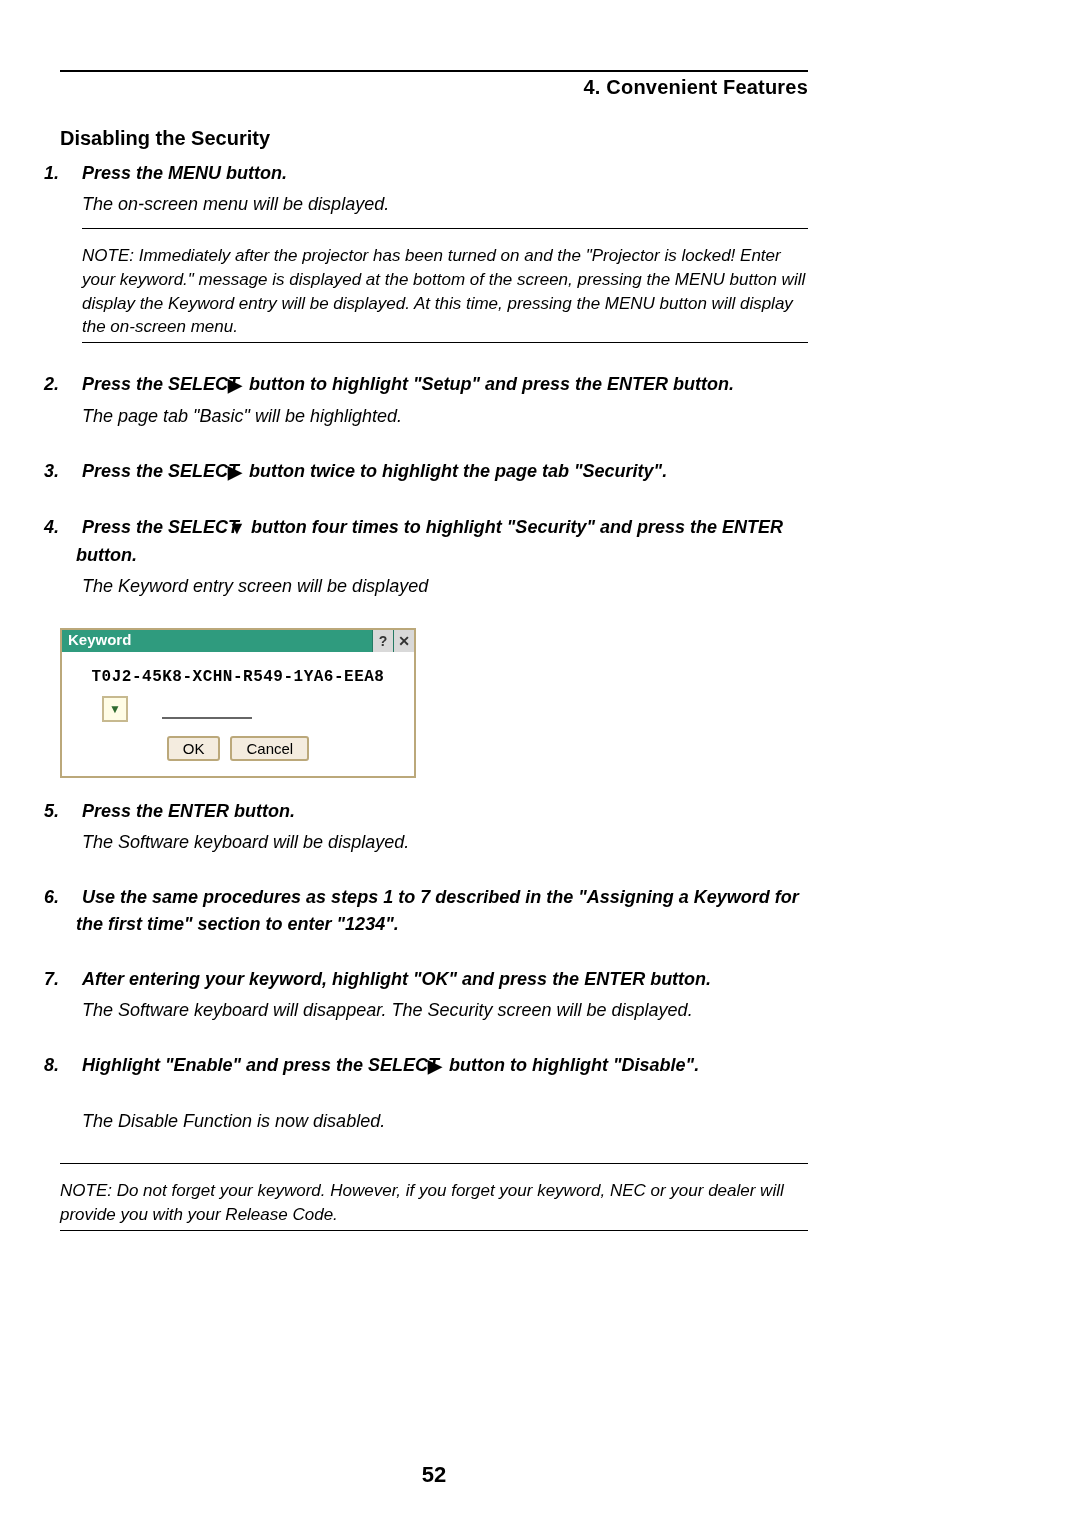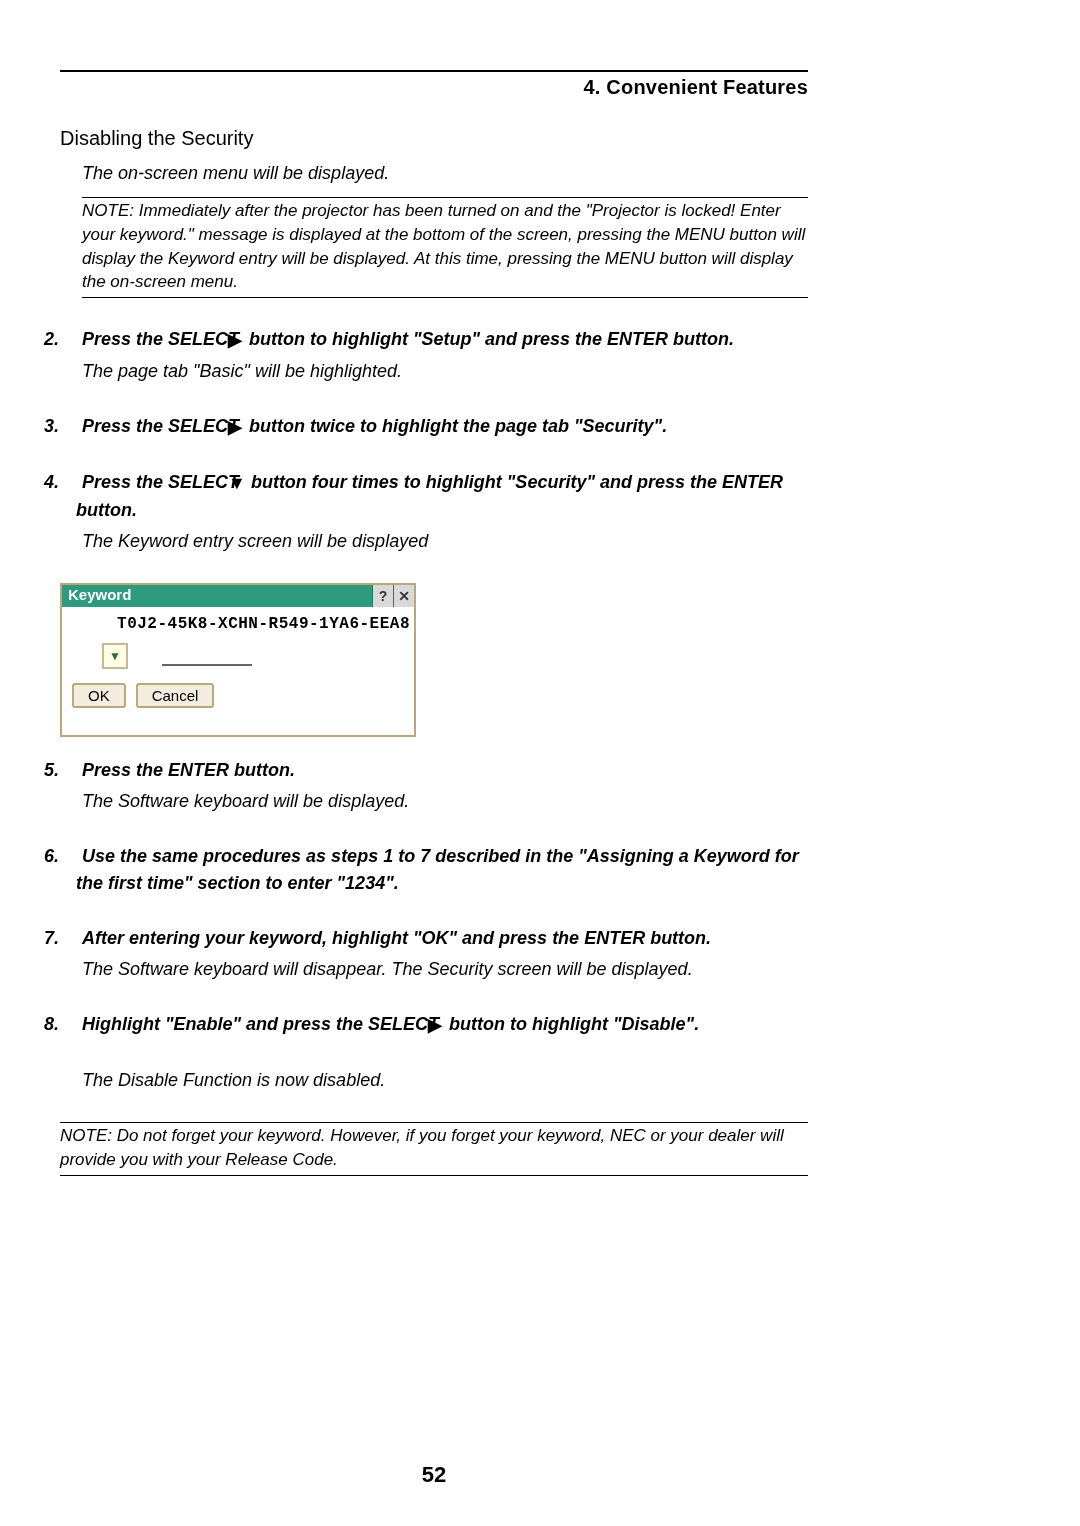--- a/index.html
+++ b/index.html
@@ -22,21 +22,21 @@
     margin-bottom: 4px;
   }
   .chapter {
     text-align: right;
     font-weight: 900;
     font-size: 20px;
     margin-bottom: 18px;
     letter-spacing: 0.2px;
   }
   .section-title {
-    font-weight: 400;
+    font-weight: 700;
     font-size: 20px;
     margin-bottom: 10px;
     margin-top: 28px;
   }
   .step {
     margin-bottom: 28px;
     font-size: 18px;
     line-height: 1.5;
   }
   .step .heading {
@@ -55,21 +55,21 @@
   }
   .step .desc {
     font-style: italic;
     font-weight: 400;
     margin-left: 22px;
   }
   .note-box {
     margin: 10px 0 0 22px;
     border-top: 1px solid #000;
     border-bottom: 1px solid #000;
-    padding: 1px 0 3px 0;
+    padding: 15px 0 3px 0;
     font-style: italic;
     font-size: 17px;
     line-height: 1.4;
   }
   .note-box.full {
     margin-left: 0;
   }
   .arrow {
     font-style: normal;
     display: inline-block;
@@ -103,26 +103,26 @@
     border-left: 1px solid #247a64;
     background: #d9d9d9;
     color: #333;
     display: flex;
     align-items: center;
     justify-content: center;
     font-size: 14px;
     font-weight: 700;
   }
   .dialog .code {
-    text-align: right;
+    text-align: center;
     font-family: "Courier New", monospace;
     font-weight: 700;
     font-size: 16px;
     letter-spacing: 0.5px;
-    padding: 8px 4px 6px 4px;
+    padding: 16px 4px 6px 4px;
     background: #fff;
   }
   .dialog .input-row {
     display: flex;
     align-items: center;
     padding: 4px 10px 8px 40px;
     background: #fff;
     gap: 4px;
   }
   .dialog .drop {
@@ -137,23 +137,23 @@
     font-size: 12px;
   }
   .dialog .underline {
     flex: 0 0 90px;
     border-bottom: 2px solid #666;
     height: 18px;
     margin-left: 30px;
   }
   .dialog .btn-row {
     display: flex;
-    justify-content: flex-start;
+    justify-content: center;
     gap: 10px;
-    padding: 6px 10px 27px 10px;
+    padding: 6px 10px 15px 10px;
     background: #fff;
   }
   .dialog .btn {
     border: 2px solid #bba87a;
     background: #f4ecdf;
     padding: 2px 14px;
     font-size: 15px;
     font-weight: 400;
     border-radius: 3px;
   }
@@ -169,20 +169,23 @@
 </style>
 </head>
 <body>
 
 <div class="page">
   <div class="top-rule"></div>
   <div class="chapter">4. Convenient Features</div>
   <div class="section-title">Disabling the Security</div>
 
   <div class="step">
+    <div class="heading">
+      <span class="num">1.</span><span class="heading-inner">Press the MENU button.</span>
+    </div>
     <div class="desc">The on-screen menu will be displayed.</div>
     <div class="note-box">NOTE: Immediately after the projector has been turned on and the "Projector is locked! Enter your keyword." message is displayed at the bottom of the screen, pressing the MENU button will display the Keyword entry will be displayed. At this time, pressing the MENU button will display the on-screen menu.</div>
   </div>
 
   <div class="step">
     <div class="heading">
       <span class="num">2.</span><span class="heading-inner"><span>Press the SELECT </span><span class="arrow">▶</span><span> button to highlight "Setup" and press the ENTER button.</span></span>
     </div>
     <div class="desc">The page tab "Basic" will be highlighted.</div>
   </div>

